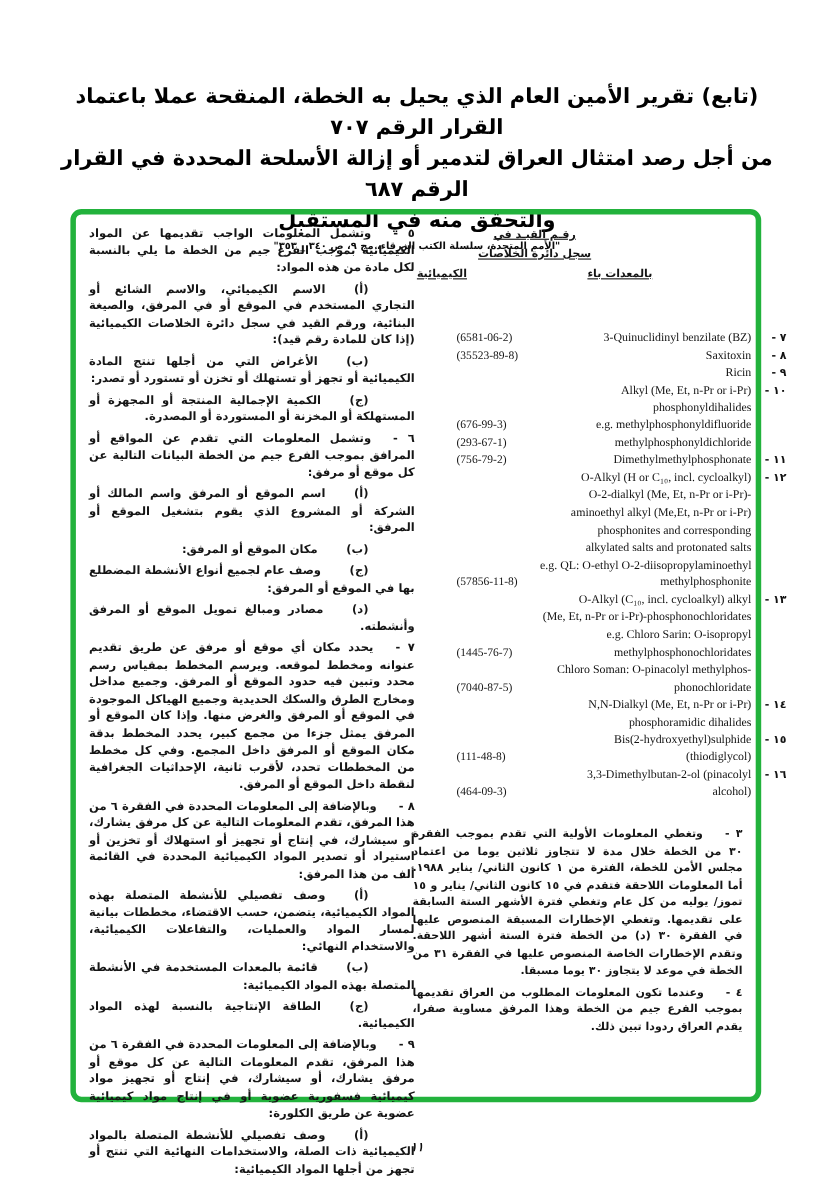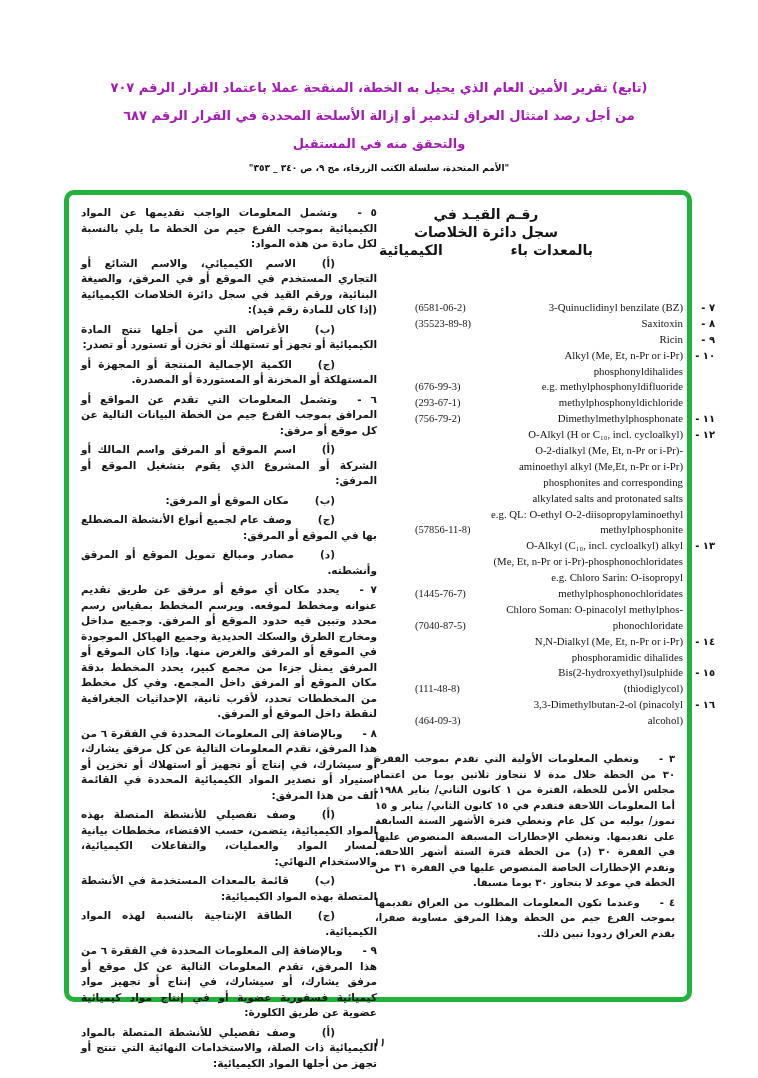--- a/index.html
+++ b/index.html
@@ -2,42 +2,42 @@
 <html lang="ar"><head>
 <meta charset="utf-8">
 <style>
   html,body{margin:0;padding:0;background:#ffffff;}
   #page{
     position:relative;width:758px;height:1078px;background:#ffffff;
     font-family:"DejaVu Sans",sans-serif;color:#111;overflow:hidden;
   }
   
   .doc-header{position:absolute;top:74px;left:40px;width:678px;text-align:center;direction:rtl;}
-  .title-line{font-size:13px;font-weight:bold;line-height:28px;color:#a21caf;}
+  .title-line{font-size:19px;font-weight:bold;line-height:28px;color:#000000;}
   .source-note{margin-top:5px;font-size:9px;font-weight:bold;color:#0d0d0d;}
   
   .highlight-box{
     position:absolute;left:64px;top:190px;width:618px;height:802px;
     border:5px solid #22c55e;border-radius:10px;background:transparent;
   }
   
   .col-arabic{
     position:absolute;left:12px;top:10px;width:296px;
     direction:rtl;text-align:justify;font-size:10.5px;font-weight:bold;
     line-height:15.5px;color:#151515;
   }
   .para{margin:0 0 4px 0;}
   .para .pmarker{white-space:nowrap;}
   .para.num .pmarker{margin-left:20px;}
   .para.sub{text-indent:0;}
   .para.sub .pmarker{padding-right:42px;margin-left:26px;}
   .col-list{position:absolute;left:306px;top:8px;width:300px;}
   
   .cas-header{position:absolute;left:4px;top:2px;width:214px;direction:rtl;
-    font-size:14px;font-weight:bold;color:#151515;line-height:18px;}
+    font-size:10px;font-weight:bold;color:#151515;line-height:18px;text-decoration:underline;}
   .cas-header .h-center{text-align:center;}
   .cas-header .h-split{display:flex;justify-content:space-between;direction:rtl;}
   
   .chem-rows{position:absolute;left:0;top:98px;width:300px;margin-left:40px;}
   .chem-row{display:flex;align-items:baseline;height:15.9px;}
   .cas-number{width:76px;flex:0 0 76px;text-align:left;
     font-family:"Liberation Serif",serif;font-size:10.5px;color:#161616;}
   .chem-name{flex:1;text-align:right;font-family:"Liberation Serif",serif;
     font-size:10.8px;color:#121212;white-space:nowrap;overflow:visible;}
   .item-number{width:32px;flex:0 0 32px;text-align:right;

